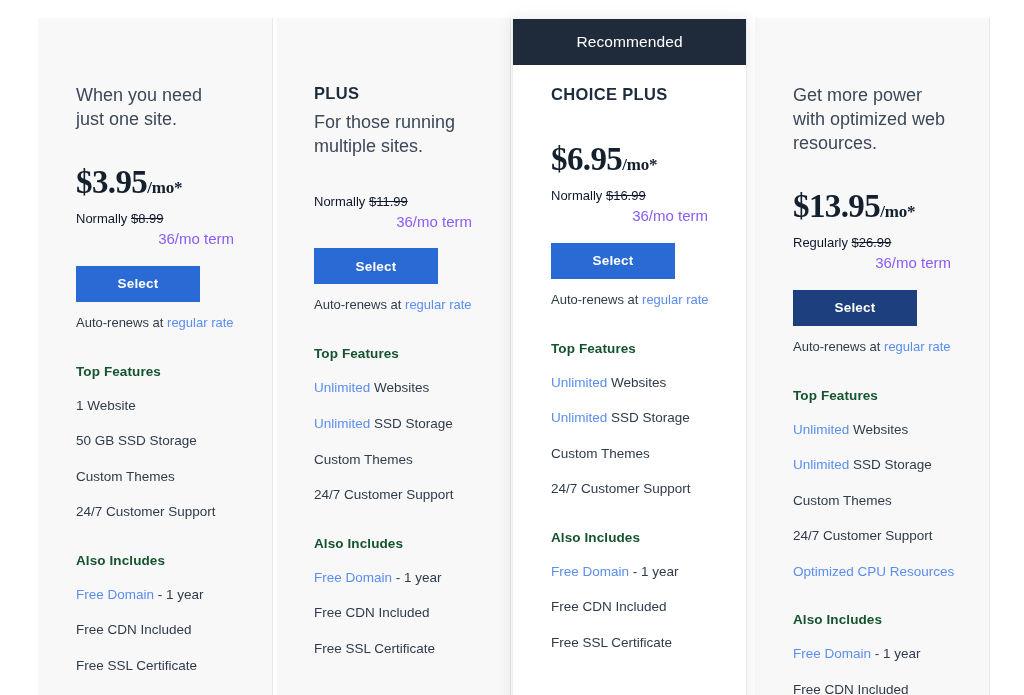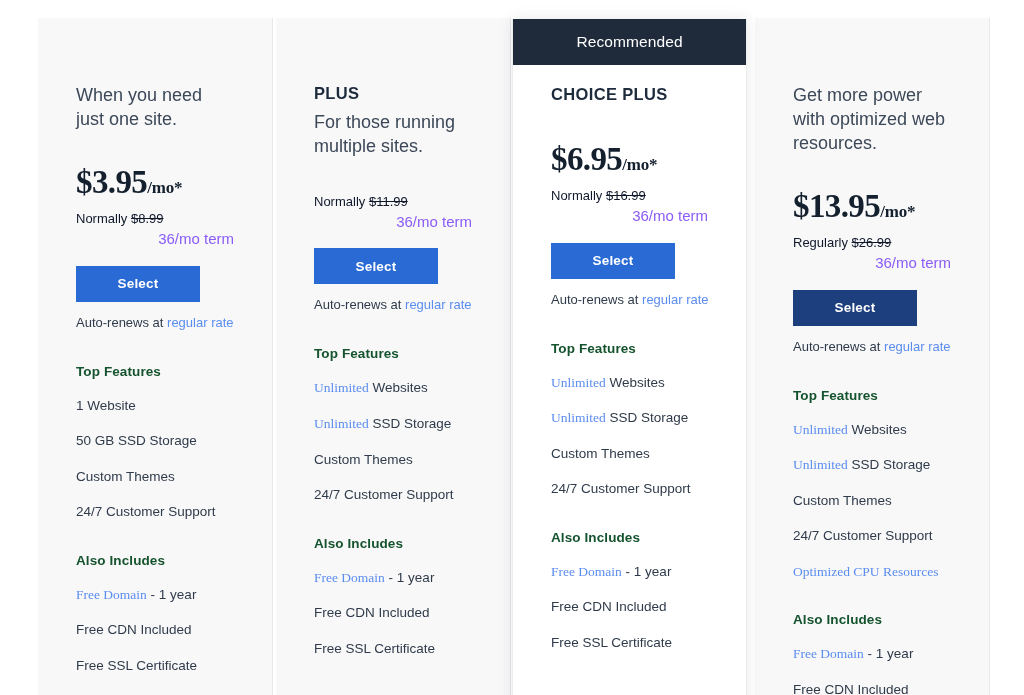--- a/index.html
+++ b/index.html
@@ -129,21 +129,21 @@
   .select-btn.dark { background: #1d3f7d; }
 
   .autorenew {
     margin-top: 13px;
     font-size: 13px;
     color: #2f3b4a;
     white-space: nowrap;
   }
 
   .link { color: #5b8def; text-decoration: none; text-align: right; }
-  .link-strong { color: #5b8def; font-family: Liberation Serif, serif; }
+  .link-strong { color: #5b8def; }
 
   .section-title {
     font-size: 13.5px;
     font-weight: bold;
     color: #14532d;
     margin-top: 34px;
     margin-bottom: 0;
     letter-spacing: 0.1px;
   }
 

